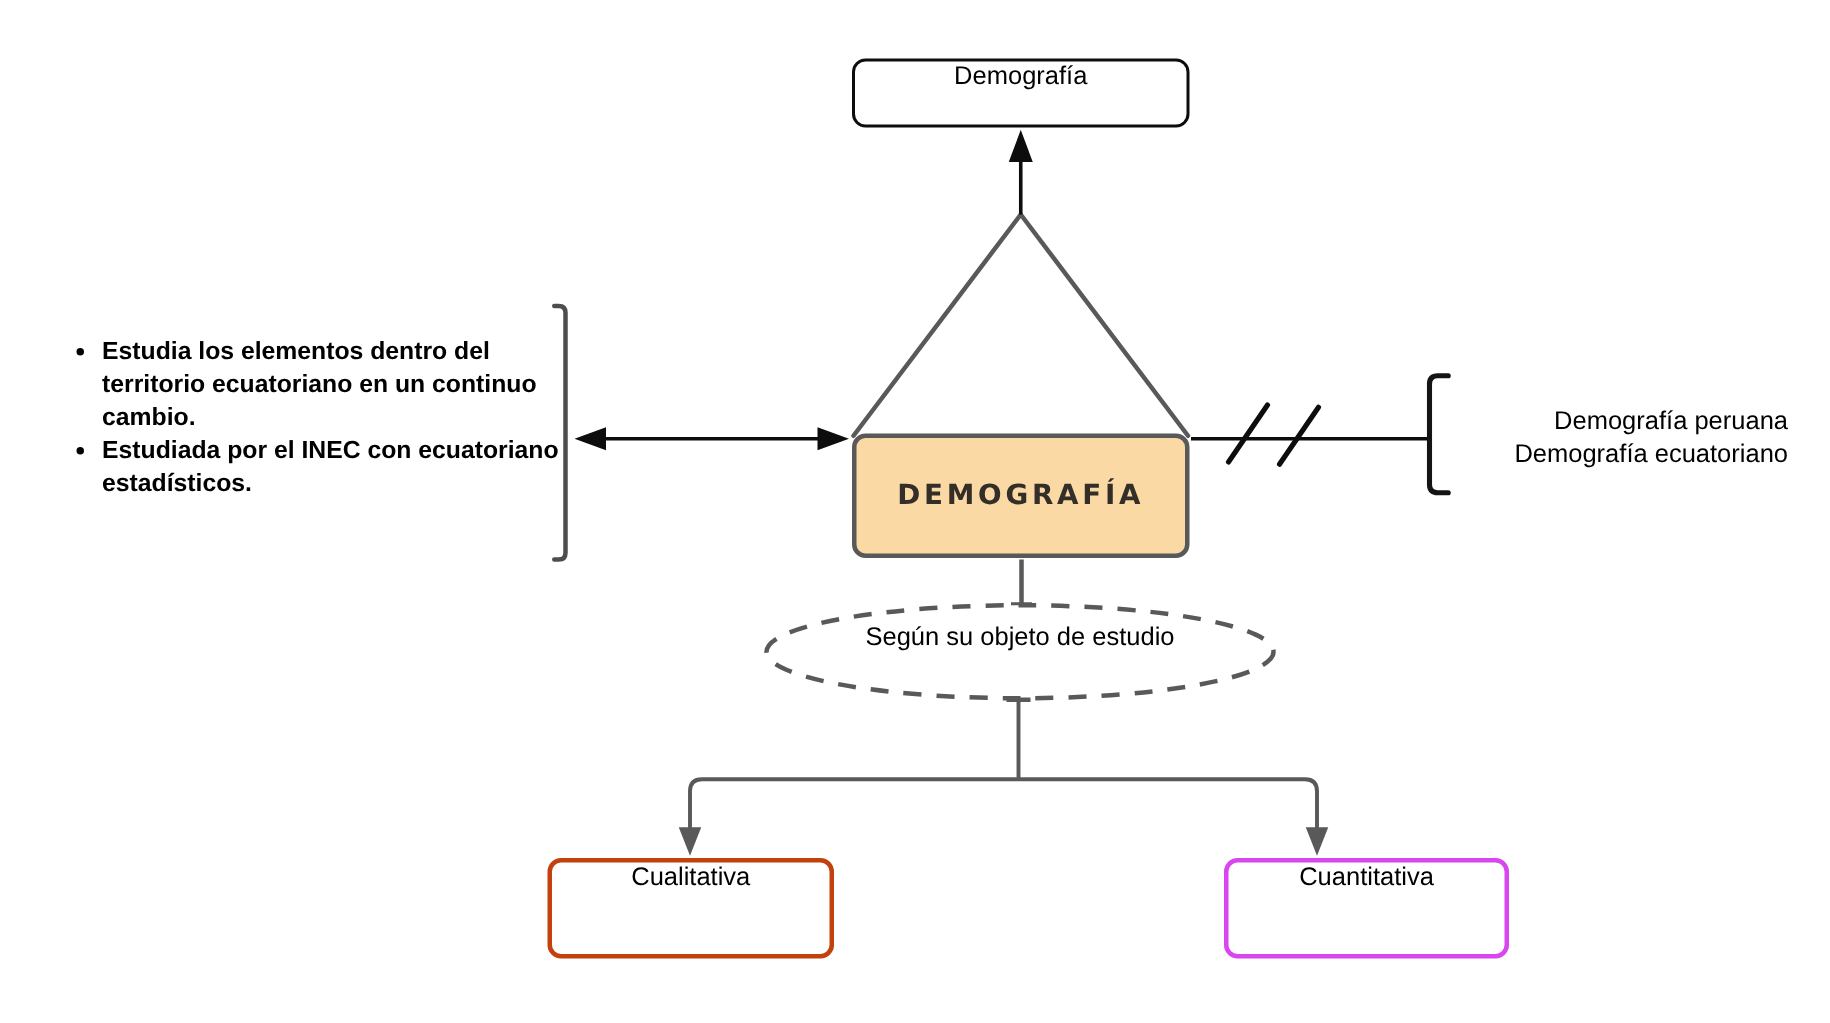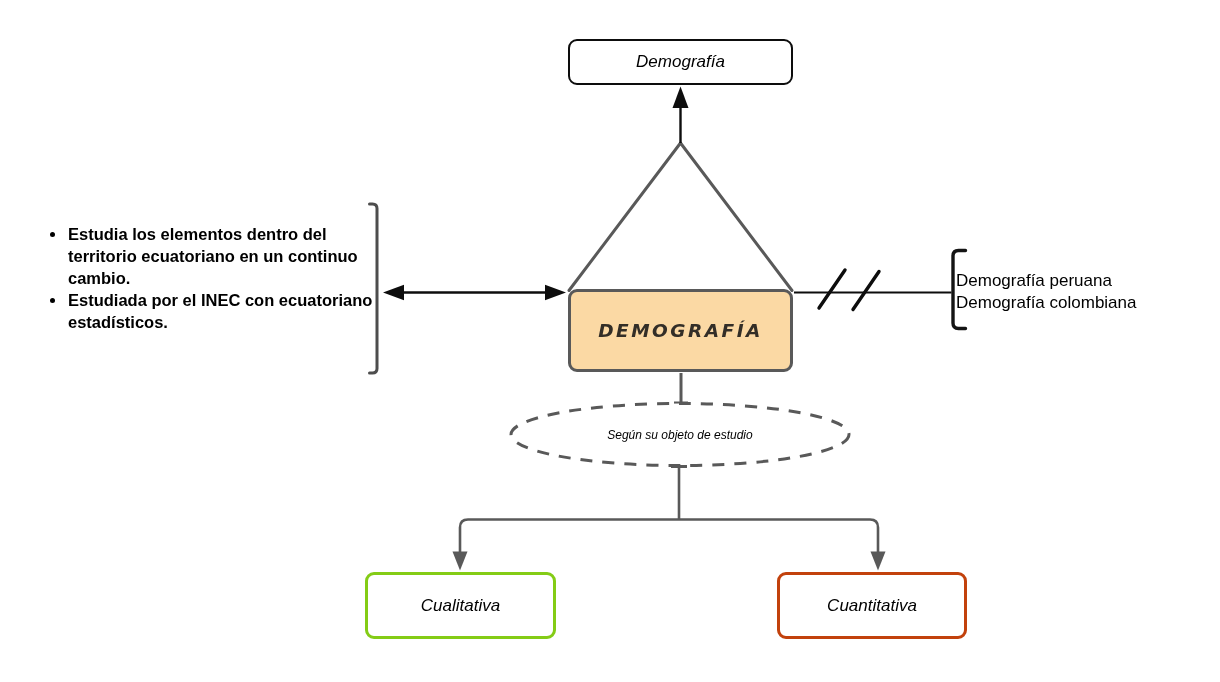--- a/index.html
+++ b/index.html
@@ -2,55 +2,55 @@
 <html><head>
 <meta charset="utf-8">
 <style>
   html,body{margin:0;padding:0;background:#ffffff;}
   .canvas{
     position:relative;width:1220px;height:682px;background:#ffffff;
     font-family:"Liberation Sans",sans-serif;color:#000;overflow:hidden;
   }
   .layer{position:absolute;left:0;top:0;width:1220px;height:682px;}
   .node{
-    position:absolute;display:flex;align-items:center;justify-content:center;
-    background:#ffffff;box-sizing:border-box;text-align:center;font-style:italic;
+    position:absolute;display:flex;justify-content:center;
+    background:#ffffff;box-sizing:border-box;text-align:center;
   }
   .node-root{
     left:568px;top:39px;width:225px;height:46px;
     border:2.8px solid #0d0d0d;border-radius:9px;font-size:17px;
   }
   .node-main{
     left:568px;top:289px;width:225px;height:83px;
     border:3px solid #595959;border-radius:9px;background:#FBD9A4;
     flex-direction:column;justify-content:center;
     font-family:"DejaVu Sans",sans-serif;font-weight:700;
     font-size:18.5px;line-height:28px;letter-spacing:2.5px;color:#332e27;
   }
   .criterion-label{
-    left:511px;top:404px;width:338px;height:61px;background:transparent;
-    font-size:12px;
+    left:511px;top:415px;width:338px;height:61px;background:transparent;
+    font-size:17px;
   }
   .node-child-left{
     left:365px;top:572px;width:191px;height:67px;
-    border:3px solid #84cc16;border-radius:9px;font-size:17px;
+    border:3px solid #c2410c;border-radius:9px;font-size:17px;
   }
   .node-child-right{
-    left:777px;top:572px;width:190px;height:67px;
-    border:3px solid #c2410c;border-radius:9px;font-size:17px;
+    left:816px;top:572px;width:190px;height:67px;
+    border:3px solid #d946ef;border-radius:9px;font-size:17px;
   }
   .left-notes{
     position:absolute;left:52px;top:223px;width:322px;
     font-size:16.5px;line-height:22px;
   }
   .left-notes ul{margin:0;padding:0 0 0 15px;list-style:disc outside;font-weight:bold;}
   .left-notes li{margin:0;padding-left:1px;}
   .right-notes{
     position:absolute;left:956px;top:270px;width:236px;
-    font-size:17px;line-height:22px;text-align:left;
+    font-size:17px;line-height:22px;text-align:right;
   }
 </style>
 </head>
 <body>
 
 <div class="canvas">
 
   <svg class="layer" width="1220" height="682" viewBox="0 0 1220 682" xmlns="http://www.w3.org/2000/svg">
 
     <path d="M 569,290.5 L 680.5,143 L 792,290.5" fill="none" stroke="#595959" stroke-width="3" stroke-linejoin="round" stroke-linecap="round"></path>
@@ -93,21 +93,21 @@
 
   <div class="left-notes">
     <ul>
       <li>Estudia los elementos dentro del territorio ecuatoriano en un continuo cambio.</li>
       <li>Estudiada por el INEC con ecuatoriano estadísticos.</li>
     </ul>
   </div>
 
   <div class="right-notes">
     <div>Demografía peruana</div>
-    <div>Demografía colombiana</div>
+    <div>Demografía ecuatoriano</div>
   </div>
 
   <div class="node criterion-label">
     <span>Según su objeto de estudio</span>
   </div>
 
   <div class="node node-child-left">
     <span>Cualitativa</span>
   </div>
   <div class="node node-child-right">

